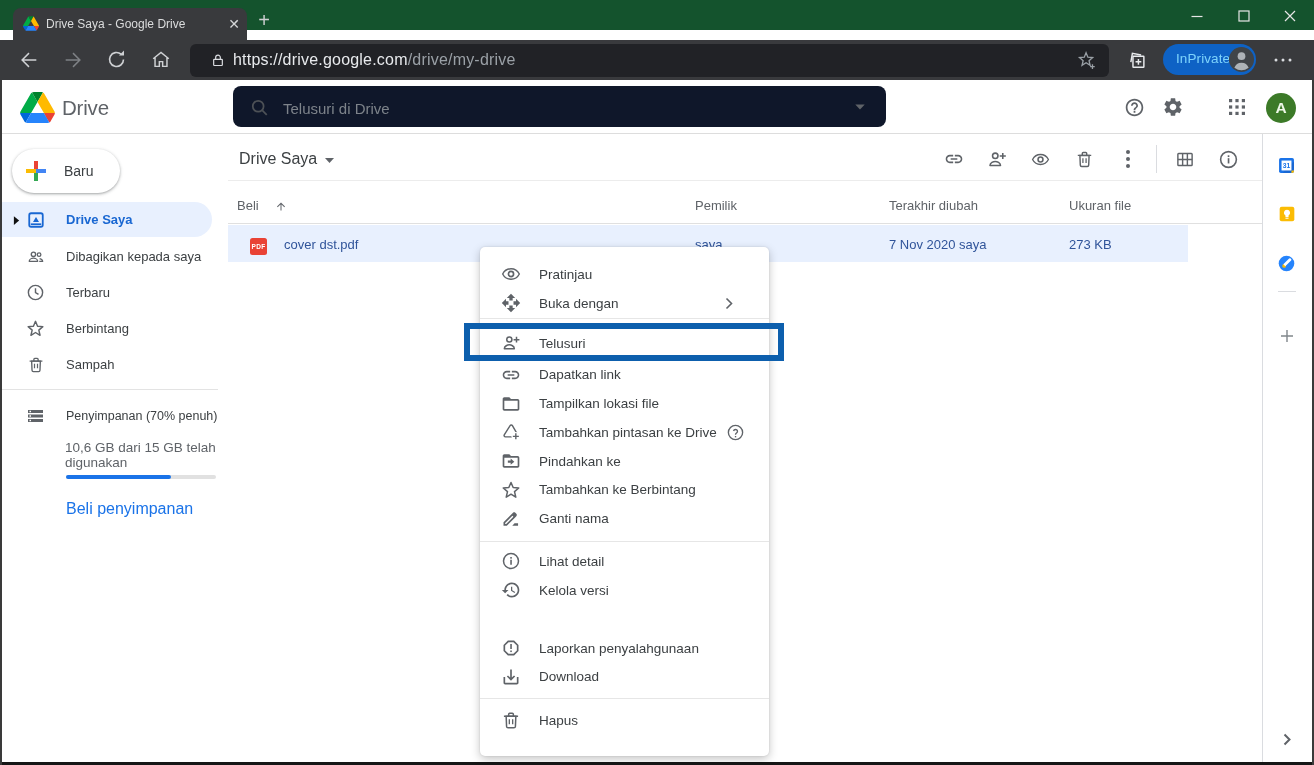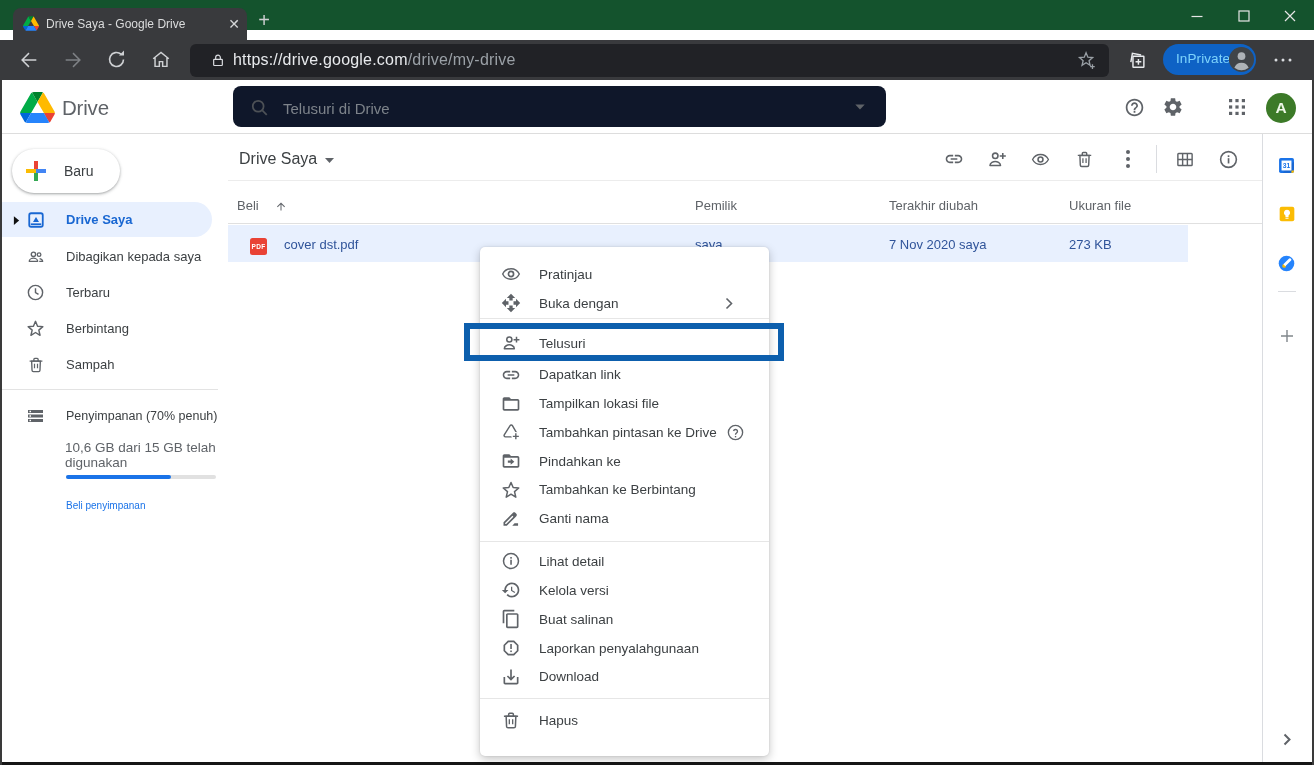--- a/index.html
+++ b/index.html
@@ -30,21 +30,21 @@
 
 #barubtn { position:absolute; left:12px; top:149px; width:108px; height:44px; background:#fff; border-radius:22px; box-shadow:0 1px 2px 0 rgba(60,64,67,.30), 0 1px 3px 1px rgba(60,64,67,.15); }
 #barubtn .btxt { position:absolute; left:52px; top:0; line-height:44px; font-size:14px; color:#3c4043; }
 .navrow { position:absolute; left:0; width:228px; height:36px; }
 .navrow .lbl { position:absolute; left:66px; top:0; line-height:36px; font-size:13px; color:#3c4043; white-space:nowrap; }
 #pill { position:absolute; left:0; top:202px; width:212px; height:35px; background:#e8f0fe; border-radius:0 18px 18px 0; }
 #sdivider { position:absolute; left:0; top:389px; width:218px; height:1px; background:#e3e3e3; }
 #storagetxt { position:absolute; left:65px; top:441px; font-size:13.5px; color:#5f6368; line-height:14.8px; }
 #progress { position:absolute; left:66px; top:475px; width:150px; height:4px; border-radius:2px; background:#e1e1e1; }
 #progress .fill { position:absolute; left:0; top:0; width:105px; height:4px; border-radius:2px; background:#1a73e8; }
-#beli { position:absolute; left:66px; top:500px; font-size:10px; color:#1a73e8; }
+#beli { position:absolute; left:66px; top:500px; font-size:16px; color:#1a73e8; }
 
 
 #chline { position:absolute; left:228px; top:180px; width:1034px; height:1px; background:#ececec; }
 #drivesaya { position:absolute; left:239px; top:150px; font-size:16px; color:#3c4043; }
 #thead { position:absolute; left:228px; top:180px; width:1034px; height:44px; border-bottom:1px solid #e0e0e0; font-size:13px; color:#5f6368; }
 #thead span { position:absolute; top:0; line-height:52px; }
 #filerow { position:absolute; left:228px; top:225px; width:960px; height:37px; background:#e8f0fe; font-size:13px; color:#30549a; }
 #filerow span { position:absolute; top:0; line-height:40px; }
 #pdfchip { position:absolute; left:22px; top:13px; width:17px; height:17px; background:#e94235; border-radius:2.5px; color:#fff; font-size:6.5px; font-weight:bold; text-align:center; line-height:17px; letter-spacing:.3px; }
 
@@ -397,26 +397,20 @@
         <rect x="11.1" y="7.2" width="1.9" height="2" fill="#5f6368"></rect>
       </svg>
     <span class="mlbl">Lihat detail</span>
   </div>
   <div class="mitem" style="top:328.5px">
     <svg class="micon" viewBox="0 0 24 24">
         <path d="M13 3c-4.97 0-9 4.03-9 9H1l3.89 3.89.07.14L9 12H6c0-3.87 3.13-7 7-7s7 3.13 7 7-3.13 7-7 7c-1.93 0-3.68-.79-4.94-2.06l-1.42 1.42C8.27 19.99 10.51 21 13 21c4.97 0 9-4.03 9-9s-4.03-9-9-9zm-1 5v5l4.28 2.54.72-1.21-3.5-2.08V8H12z" fill="#5f6368"></path>
       </svg>
     <span class="mlbl">Kelola versi</span>
   </div>
-  <div class="mitem" style="top:357.5px">
-    <svg class="micon" viewBox="0 0 24 24">
-        <path d="M16 1H4c-1.1 0-2 .9-2 2v14h2V3h12V1zm3 4H8c-1.1 0-2 .9-2 2v14c0 1.1.9 2 2 2h11c1.1 0 2-.9 2-2V7c0-1.1-.9-2-2-2zm0 16H8V7h11v14z" fill="#5f6368"></path>
-      </svg>
-    <span class="mlbl">Buat salinan</span>
-  </div>
   <div class="mitem" style="top:386.5px">
     <svg class="micon" viewBox="0 0 24 24">
         <path d="M15.73 3H8.27L3 8.27v7.46L8.27 21h7.46L21 15.73V8.27L15.73 3zM19 14.9L14.9 19H9.1L5 14.9V9.1L9.1 5h5.8L19 9.1v5.8z" fill="#5f6368"></path>
         <rect x="11.1" y="7.2" width="1.9" height="6" fill="#5f6368"></rect>
         <rect x="11.1" y="15" width="1.9" height="1.9" fill="#5f6368"></rect>
       </svg>
     <span class="mlbl">Laporkan penyalahgunaan</span>
   </div>
   <div class="mitem" style="top:415px">
     <svg class="micon" viewBox="0 0 24 24">

